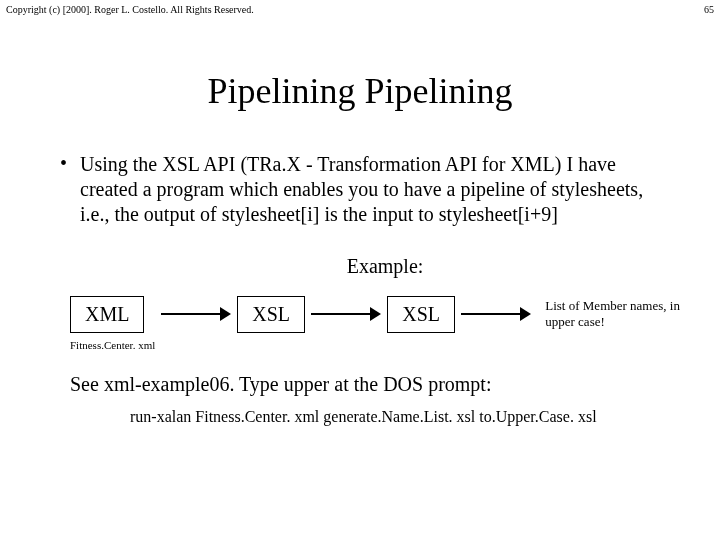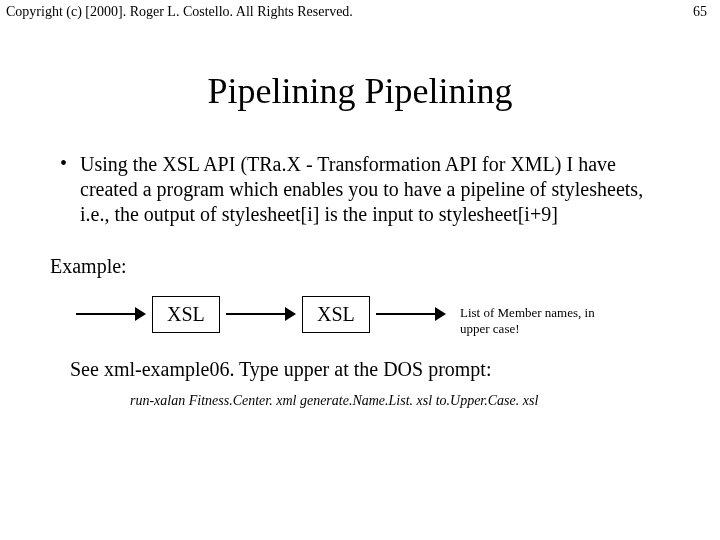--- a/index.html
+++ b/index.html
@@ -9,41 +9,42 @@
     background: #fff;
     font-family: "Times New Roman", Times, serif;
     color: #000;
     position: relative;
     overflow: hidden;
   }
   .header {
     position: absolute;
     top: 4px;
     left: 6px;
-    right: 13px;
-    font-size: 14px;
+    right: 6px;
+    font-size: 10px;
   }
   .copyright { float: left; }
   .pagenum { float: right; }
   .title {
     text-align: center;
     font-size: 36px;
     margin-top: 70px;
     font-weight: normal;
   }
   .body-bullet {
     margin: 40px 60px 0 60px;
     font-size: 20px;
     display: flex;
   }
   .bullet-mark { width: 20px; flex: 0 0 20px; }
   .bullet-text { flex: 1; line-height: 1.25; }
   .example-label {
     margin: 28px 0 0 50px;
     font-size: 20px;
+    text-align: center;
   }
   .diagram {
     margin: 18px 0 0 70px;
     display: flex;
     align-items: flex-start;
   }
   .dcol {
     display: flex;
     flex-direction: column;
     align-items: flex-start;
@@ -79,51 +80,54 @@
     top: 11px;
     width: 0; height: 0;
     border-left: 11px solid #000;
     border-top: 7px solid transparent;
     border-bottom: 7px solid transparent;
   }
   .result-text {
     font-size: 13px;
     max-width: 150px;
     margin-left: 8px;
-    margin-top: 9px;
+    margin-top: 2px;
     line-height: 1.2;
   }
   .footer-line {
     margin: 22px 0 0 70px;
     font-size: 20px;
   }
   .cmd {
     margin: 12px 0 16px 130px;
-    font-size: 14px;
-    font-style: italic;
+    font-size: 16px;
   }
 </style>
 </head>
 <body>
 
 <div class="header">
   <span class="copyright">Copyright (c) [2000]. Roger L. Costello. All Rights Reserved.</span>
   <span class="pagenum">65</span>
 </div>
 
 <h1 class="title">Pipelining Pipelining</h1>
 
 <div class="body-bullet">
   <span class="bullet-mark">•</span>
   <span class="bullet-text">Using the XSL API (TRa.X - Transformation API for XML) I have created a program which enables you to have a pipeline of stylesheets, i.e., the output of stylesheet[i] is the input to stylesheet[i+9]</span>
 </div>
 
 <div class="example-label">Example:</div>
 
 <div class="diagram">
+  <div class="dcol">
+    <div class="box">XML</div>
+    <div class="caption">Fitness.Center. xml</div>
+  </div>
   <div class="arrow">
     <div class="arrow-line"></div>
       <div class="arrow-head"></div>
   </div>
   <div class="dcol">
     <div class="box">XSL</div>
   </div>
   <div class="arrow">
     <div class="arrow-line"></div>
       <div class="arrow-head"></div>

